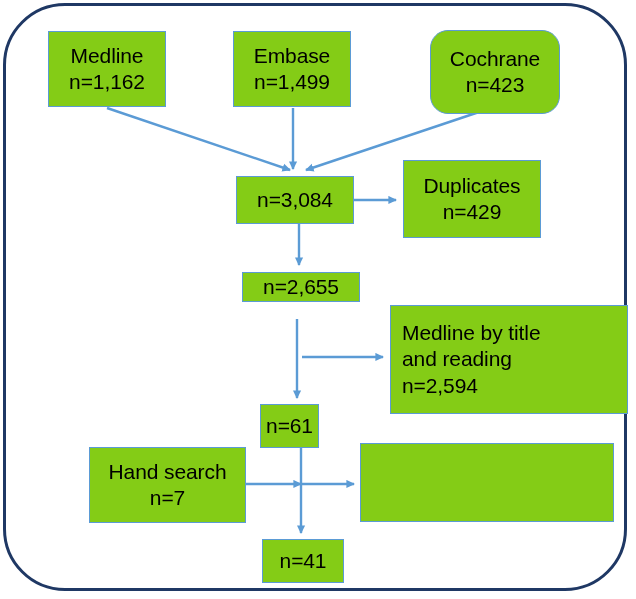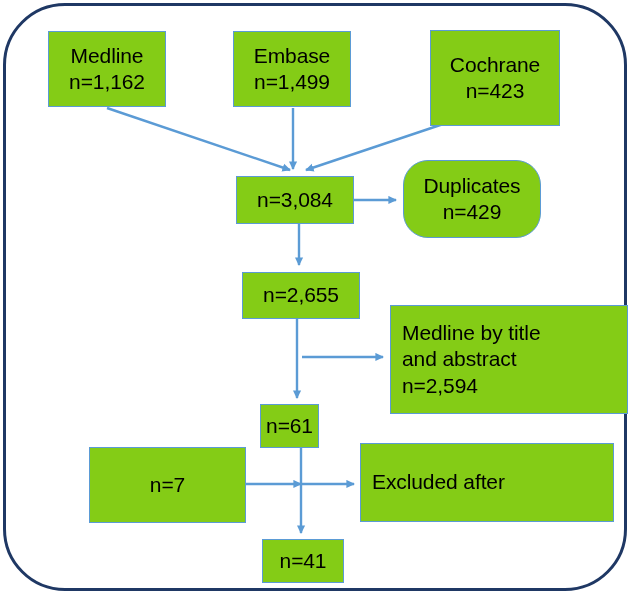--- a/index.html
+++ b/index.html
@@ -80,46 +80,46 @@
 
   <div id="nodes">
       <div class="node center" style="left: 48px; top: 31px; width: 118px; height: 76px; border-color: rgb(91, 155, 213); color: rgb(0, 0, 0);">
         <span class="ln">Medline</span>
         <span class="ln">n=1,162</span>
       </div>
       <div class="node center" style="left: 233px; top: 31px; width: 118px; height: 76px; border-color: rgb(91, 155, 213); color: rgb(0, 0, 0);">
         <span class="ln">Embase</span>
         <span class="ln">n=1,499</span>
       </div>
-      <div class="node center" style="left: 430px; top: 30px; width: 130px; height: 96px; border-color: rgb(91, 155, 213); color: rgb(0, 0, 0);">
+      <div class="node center" style="left: 430px; top: 30px; width: 130px; height: 84px; border-color: rgb(91, 155, 213); color: rgb(0, 0, 0); border-radius: 18px;">
         <span class="ln">Cochrane</span>
         <span class="ln">n=423</span>
       </div>
       <div class="node center" style="left: 236px; top: 176px; width: 118px; height: 48px; border-color: rgb(91, 155, 213); color: rgb(0, 0, 0);">
         <span class="ln">n=3,084</span>
       </div>
-      <div class="node center" style="left: 403px; top: 160px; width: 138px; height: 78px; border-color: rgb(91, 155, 213); color: rgb(0, 0, 0); border-radius: 25px;">
+      <div class="node center" style="left: 403px; top: 160px; width: 138px; height: 78px; border-color: rgb(91, 155, 213); color: rgb(0, 0, 0);">
         <span class="ln">Duplicates</span>
         <span class="ln">n=429</span>
       </div>
-      <div class="node center" style="left: 242px; top: 272px; width: 118px; height: 47px; border-color: rgb(91, 155, 213); color: rgb(0, 0, 0);">
+      <div class="node center" style="left: 242px; top: 272px; width: 118px; height: 30px; border-color: rgb(91, 155, 213); color: rgb(0, 0, 0);">
         <span class="ln">n=2,655</span>
       </div>
       <div class="node leftal" style="left: 390px; top: 305px; width: 238px; height: 109px; border-color: rgb(91, 155, 213); color: rgb(0, 0, 0);">
         <span class="ln">Medline by title</span>
-        <span class="ln">and abstract</span>
+        <span class="ln">and reading</span>
         <span class="ln">n=2,594</span>
       </div>
       <div class="node center" style="left: 260px; top: 404px; width: 59px; height: 44px; border-color: rgb(91, 155, 213); color: rgb(0, 0, 0);">
         <span class="ln">n=61</span>
       </div>
       <div class="node center" style="left: 89px; top: 447px; width: 157px; height: 76px; border-color: rgb(91, 155, 213); color: rgb(0, 0, 0);">
+        <span class="ln">Hand search</span>
         <span class="ln">n=7</span>
       </div>
       <div class="node leftal" style="left: 360px; top: 443px; width: 254px; height: 79px; border-color: rgb(91, 155, 213); color: rgb(0, 0, 0);">
-        <span class="ln">Excluded after</span>
       </div>
       <div class="node center" style="left: 262px; top: 539px; width: 82px; height: 44px; border-color: rgb(91, 155, 213); color: rgb(0, 0, 0);">
         <span class="ln">n=41</span>
       </div>
     </div>
 
 </div>
 
 </body></html>

